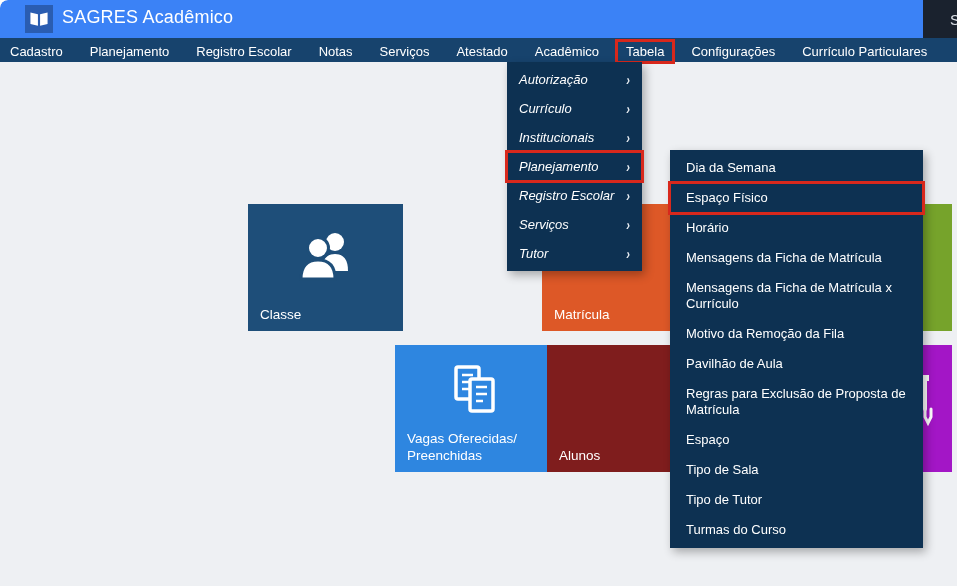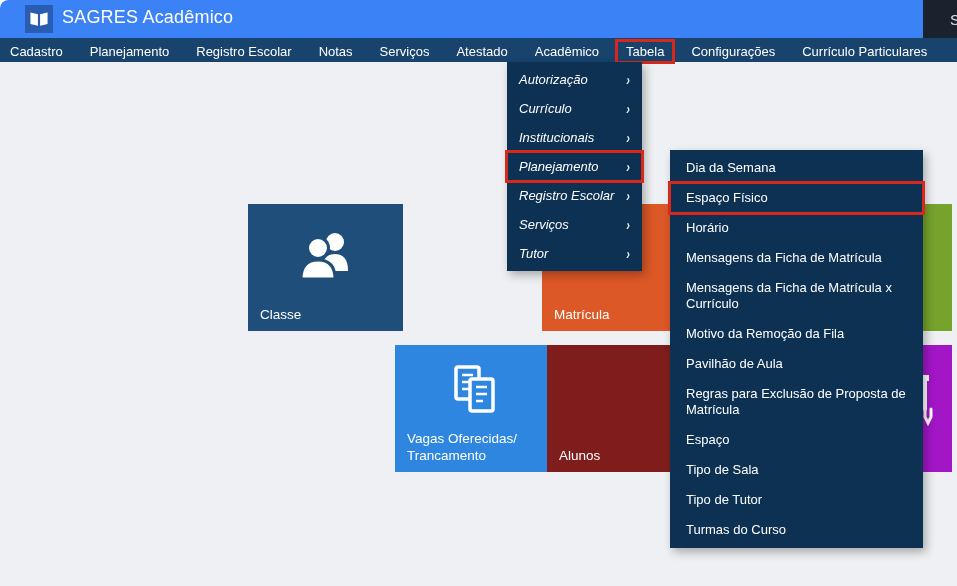--- a/index.html
+++ b/index.html
@@ -71,21 +71,21 @@
     <span class="t-icon" style="top:16px;">
       <svg width="66" height="60" viewBox="0 0 66 60">
         <g>
           <rect x="16" y="6" width="23" height="32" rx="2" fill="none" stroke="#ffffff" stroke-width="3.5"></rect>
           <path d="M22,14 h11 M22,21 h11 M22,28 h7" stroke="#ffffff" stroke-width="2.5"></path>
           <rect x="30" y="18" width="23" height="32" rx="2" fill="#2e86e0" stroke="#ffffff" stroke-width="3.5"></rect>
           <path d="M36,26 h11 M36,33 h11 M36,40 h7" stroke="#ffffff" stroke-width="2.5"></path>
         </g>
       </svg>
     </span>
-    <span class="t-label"><span>Vagas Oferecidas/</span><br><span>Trancamento</span></span>
+    <span class="t-label"><span>Vagas Oferecidas/</span><br><span>Preenchidas</span></span>
   </div>
 
   <div class="tile" style="left: 540px; top: 345px; background-color: #7f1d1d; margin-left: 7px;">
     <span class="t-label">Alunos</span>
   </div>
 
   <div class="tile tile-narrow" style="left: 836px; top: 345px; background-color: rgb(163, 22, 198);">
     <span class="t-icon" style="top:26px;">
       <svg width="90" height="64" viewBox="0 0 90 64">
         <g fill="none" stroke="#ffffff" stroke-width="4" stroke-linecap="round">

